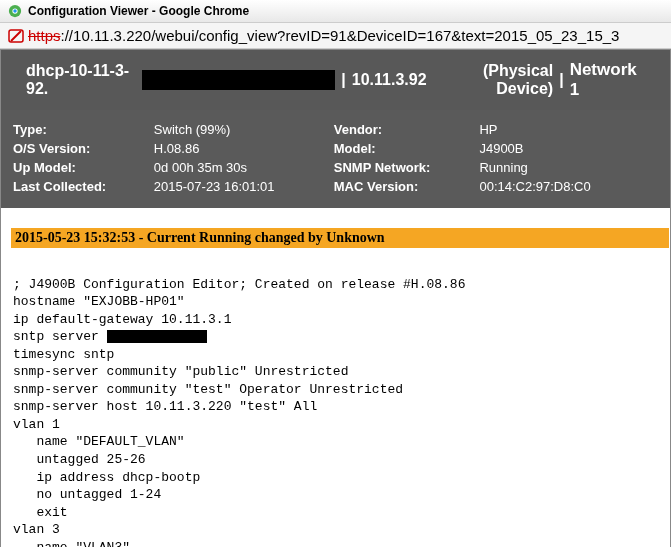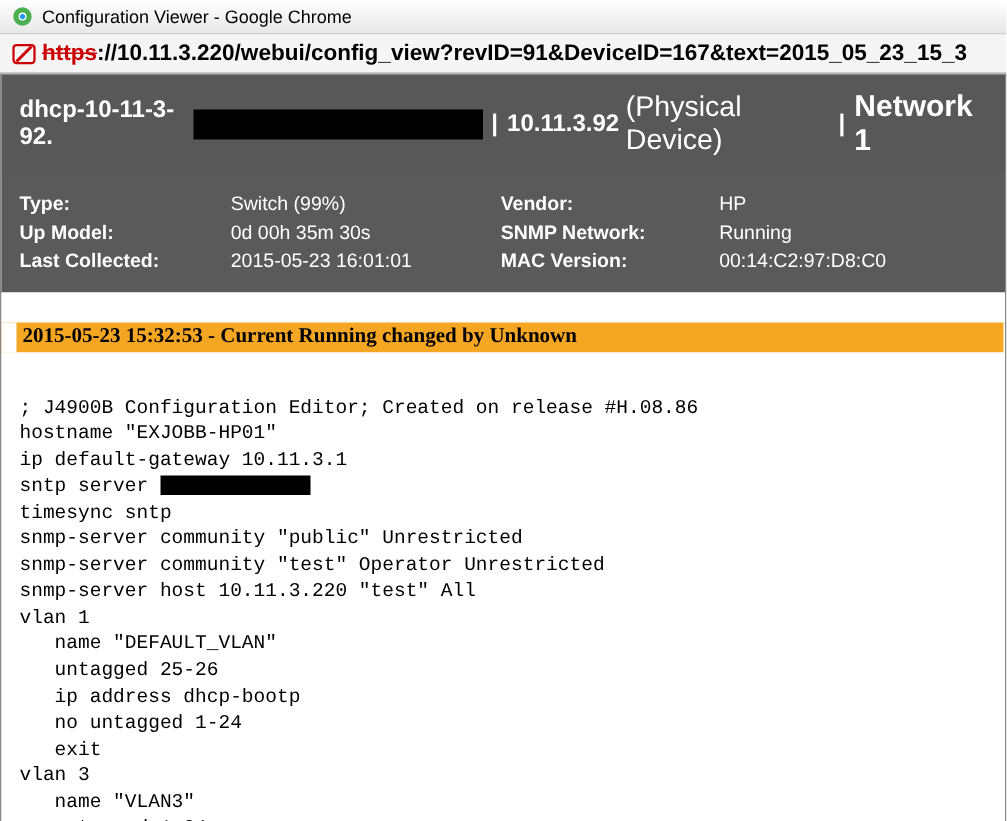--- a/index.html
+++ b/index.html
@@ -11,20 +11,21 @@
       overflow: hidden;
     }
     .chrome-titlebar {
       background: linear-gradient(to bottom, #ffffff, #e8e8e8);
       border-bottom: 1px solid #ccc;
       padding: 4px 8px;
       font-size: 12px;
       display: flex;
       align-items: flex-end;
       gap: 6px;
+      font-weight: bold;
     }
     .chrome-icon {
       width: 14px;
       height: 14px;
       display: inline-block;
     }
     .address-bar {
       background: #f5f5f5;
       border-bottom: 1px solid #ccc;
       padding: 4px 8px;
@@ -49,32 +50,32 @@
       font-size: 12px;
     }
     .content-wrap {
       border: 1px solid #888;
       margin: 0;
     }
     .header1 {
       background: #585858;
       color: #fff;
       font-weight: bold;
-      padding: 10px 12px;
+      padding: 10px 25px;
       display: flex;
       align-items: center;
       font-size: 16px;
     }
     .blackbox {
       background: #000;
       display: inline-block;
     }
     .pipe { margin: 0 6px; }
-    .phys { font-size: 19px; font-weight: normal; }
-    .netlabel { font-size: 20px;  }
+    .phys { font-size: 16px; font-weight: bold; text-align: right; }
+    .netlabel { font-size: 17px;  }
     .infogrid {
       background: #5a5a5a;
       color: #fff;
       padding: 10px 24px 12px 12px;
       font-size: 13px;
     }
     .infogrid table { width: 100%; border-collapse: collapse; }
     .infogrid td { padding: 2px 6px 2px 0; white-space: nowrap; }
     .infogrid .lbl { font-weight: bold; }
     .spacer { background: #fff; height: 20px; }
@@ -98,21 +99,21 @@
       line-height: 1.35;
       color: #000;
     }
     .blackinline {
       background: #000;
       display: inline-block;
       width: 100px;
       height: 13px;
       vertical-align: middle;
     }
-    .url-text { font-family: Arial, sans-serif; letter-spacing: 0; font-weight: bold; }
+    .url-text { font-family: Arial, sans-serif; letter-spacing: 0; }
     .url-host { color: #000; }
   </style>
 </head>
 <body>
 
 <div class="chrome-titlebar">
   <span class="chrome-icon">
     <svg viewBox="0 0 16 16">
         <circle cx="8" cy="8" r="7" fill="#4caf50"></circle>
         <circle cx="8" cy="8" r="3" fill="#fff"></circle>
@@ -150,28 +151,34 @@
   <div class="infogrid">
     <table>
       <tbody>
           <tr>
         <td class="lbl">Type:</td>
         <td>Switch (99%)</td>
         <td class="lbl">Vendor:</td>
         <td>HP</td>
       </tr>
       <tr>
+        <td class="lbl">O/S Version:</td>
+        <td>H.08.86</td>
+        <td class="lbl">Model:</td>
+        <td>J4900B</td>
+      </tr>
+      <tr>
         <td class="lbl">Up Model:</td>
         <td>0d 00h 35m 30s</td>
         <td class="lbl">SNMP Network:</td>
         <td>Running</td>
       </tr>
       <tr>
         <td class="lbl">Last Collected:</td>
-        <td>2015-05-23 16:01:01</td>
+        <td>2015-07-23 16:01:01</td>
         <td class="lbl">MAC Version:</td>
         <td>00:14:C2:97:D8:C0</td>
       </tr>
     </tbody>
       </table>
   </div>
 
   <div class="spacer"></div>
 
   <div class="banner">2015-05-23 15:32:53 - Current Running changed by Unknown</div>

